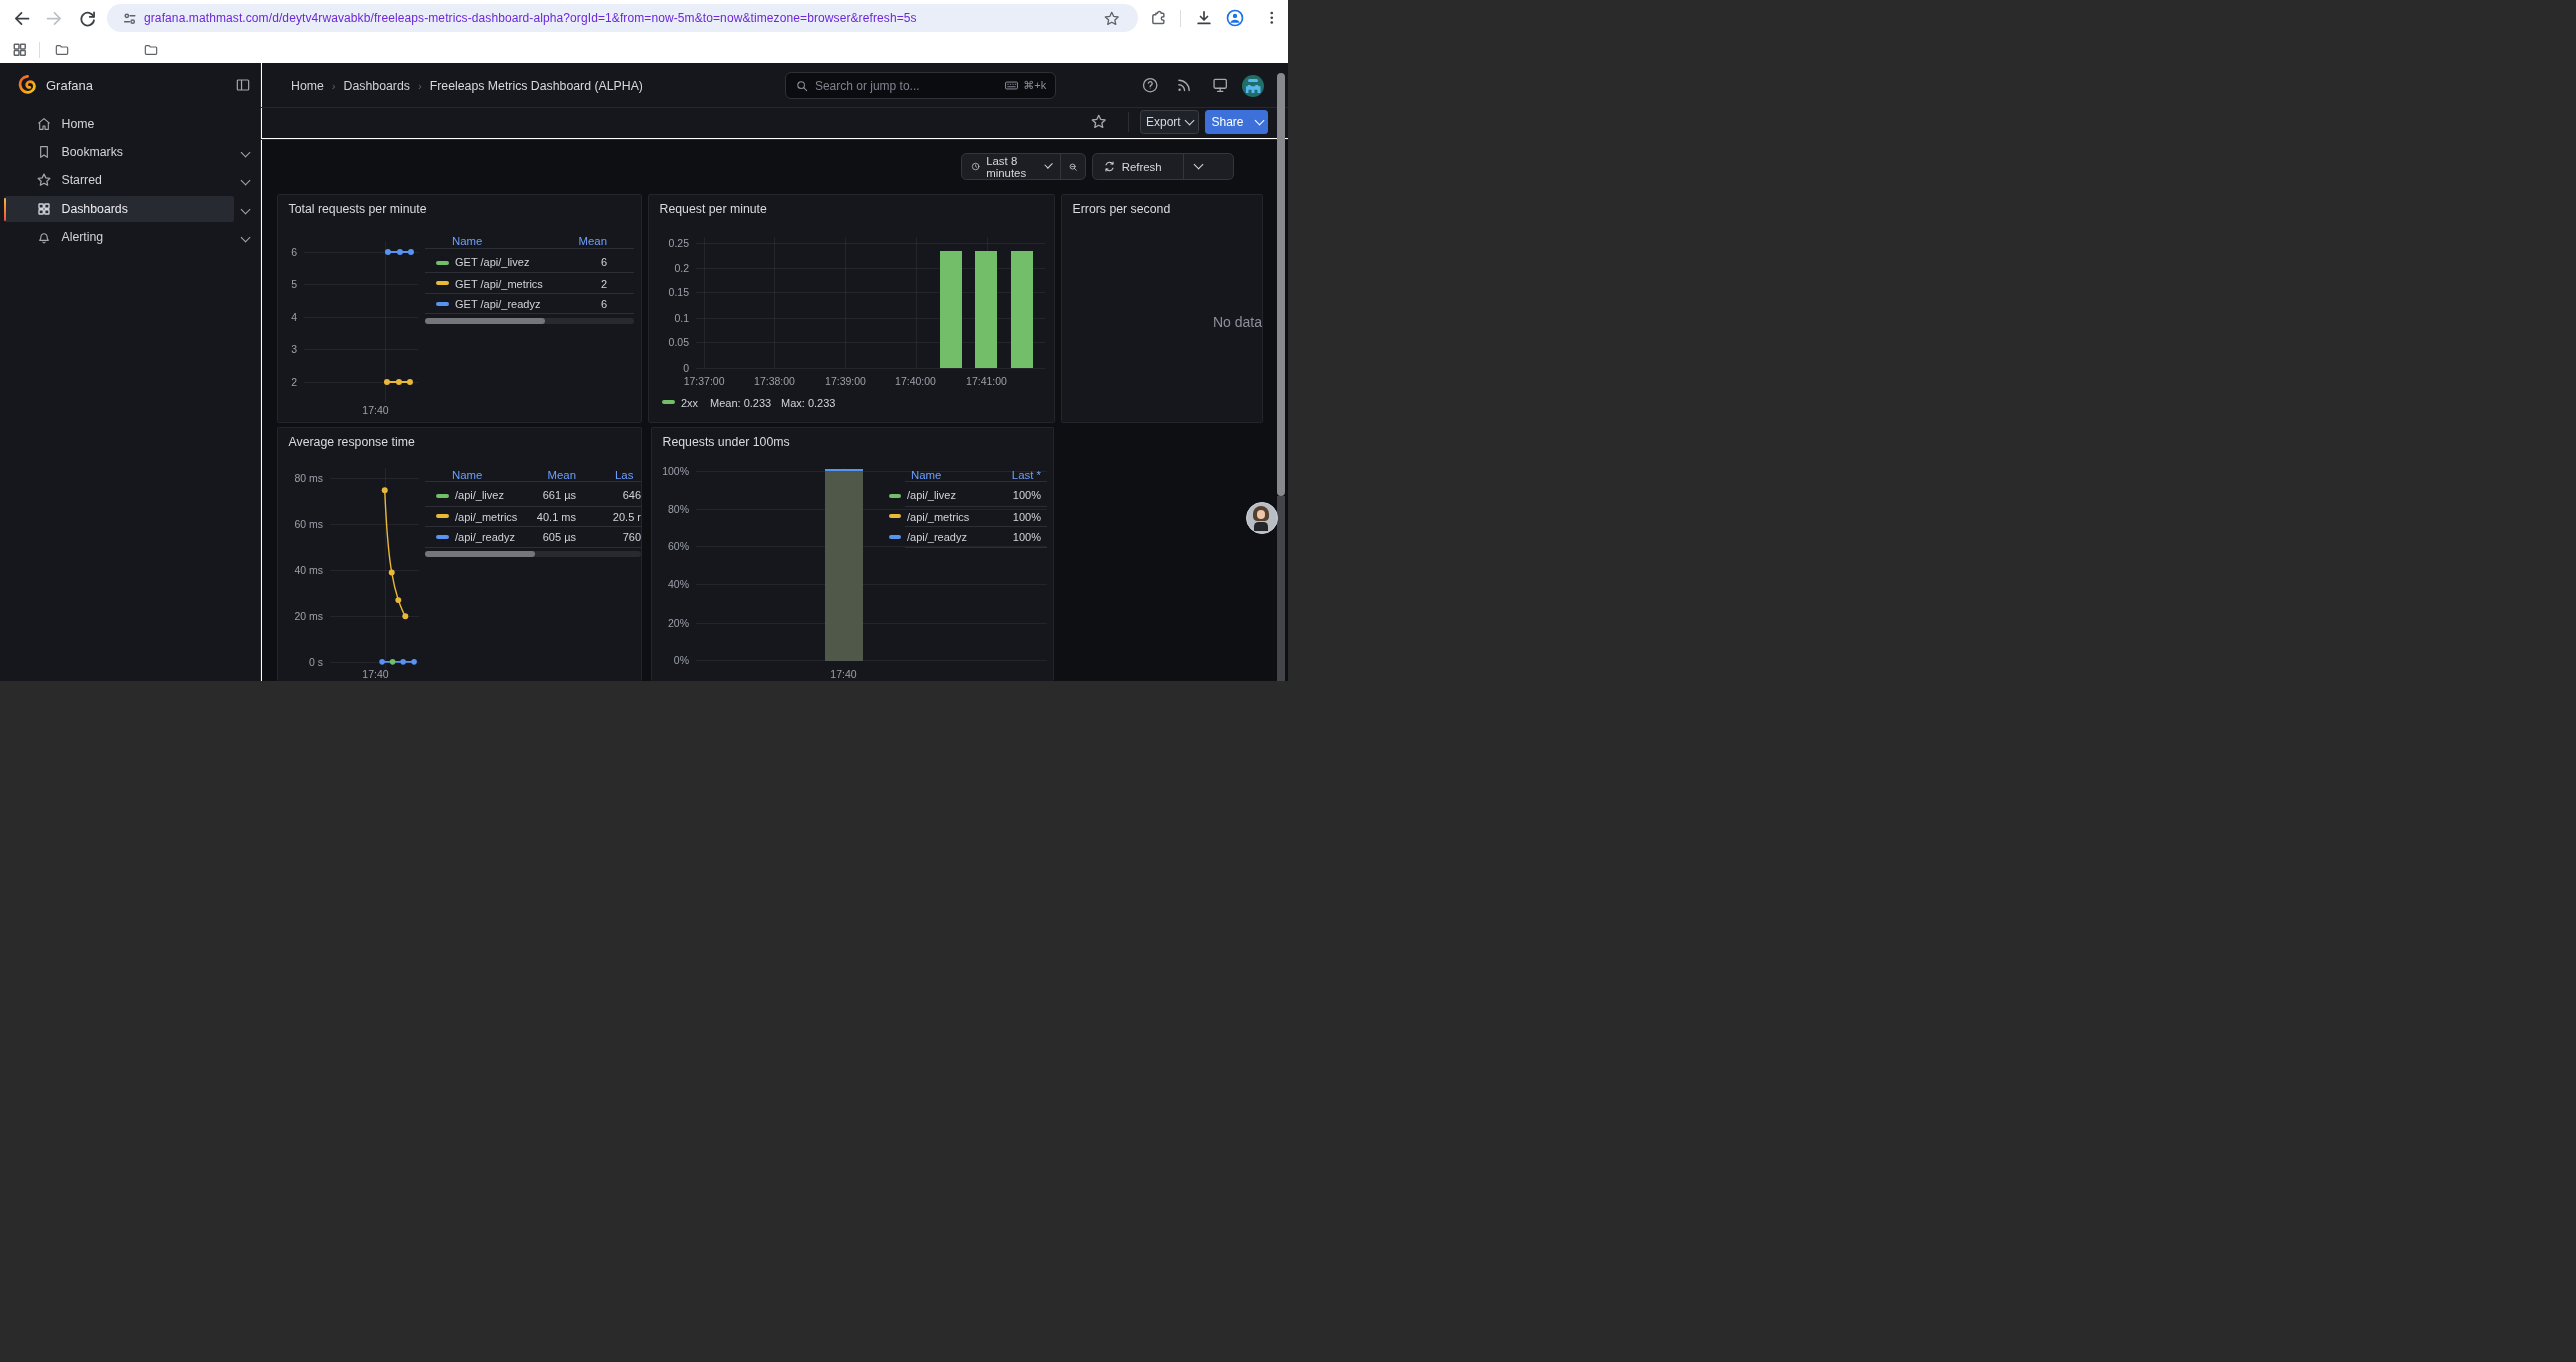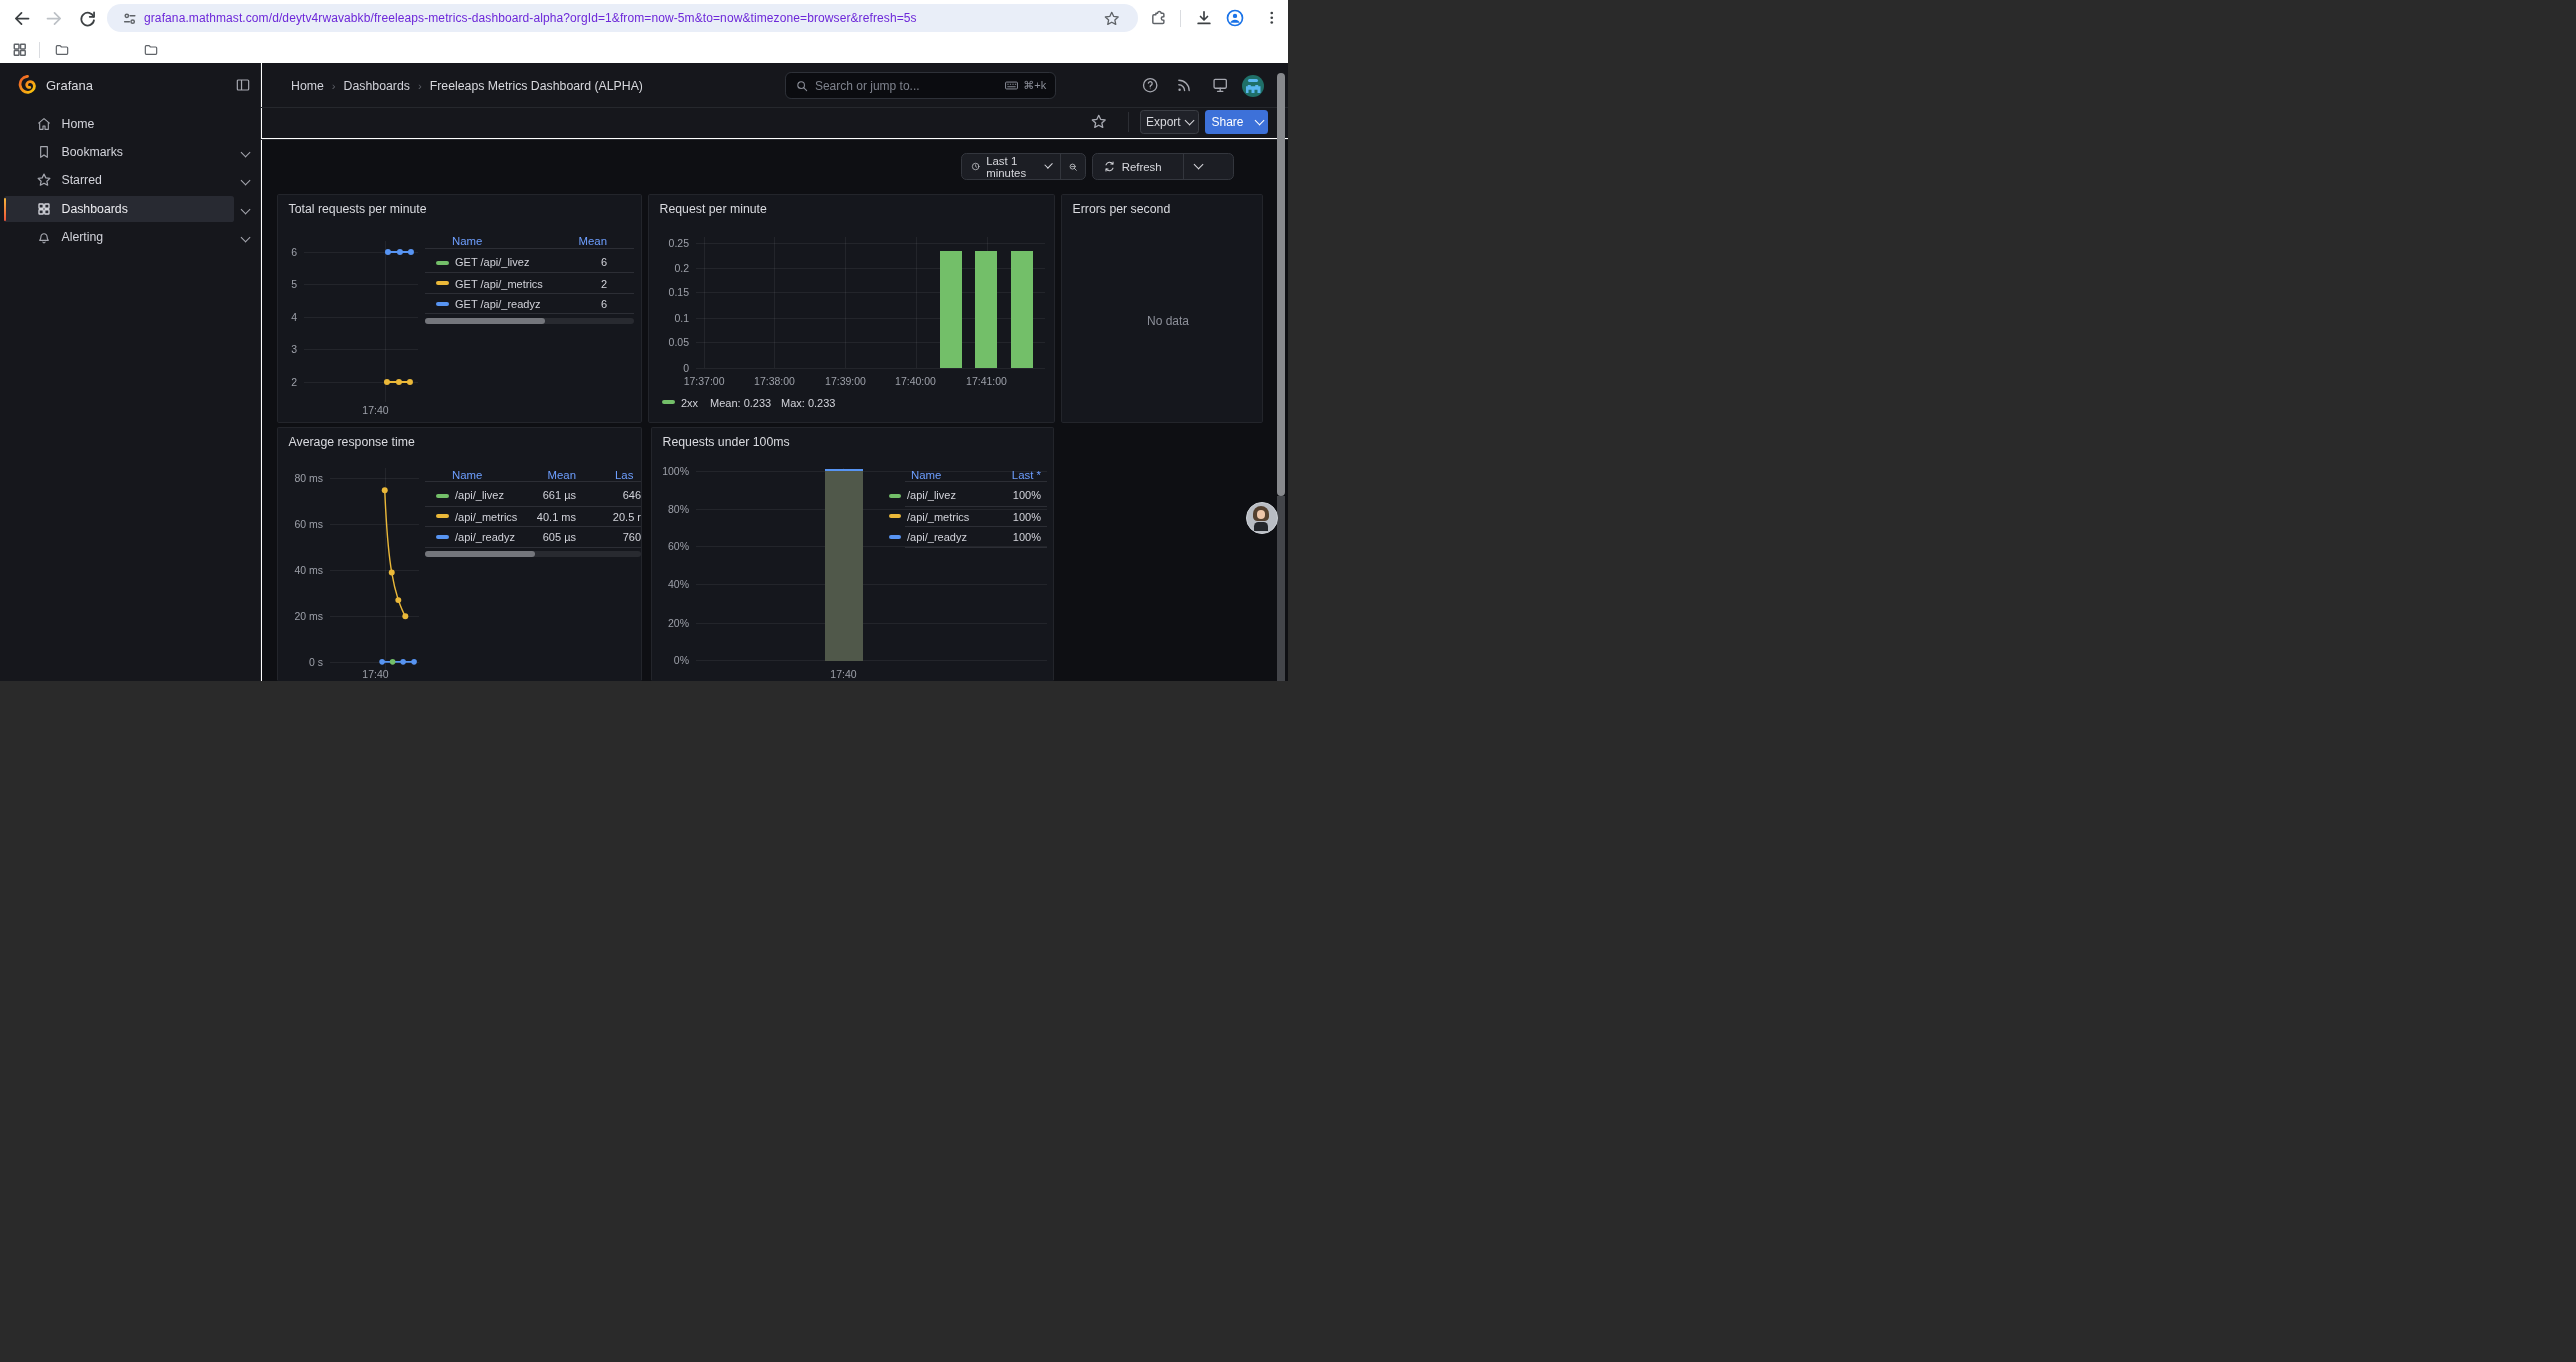--- a/index.html
+++ b/index.html
@@ -54,21 +54,21 @@
   .dot{position:absolute;width:6.1px;height:6.1px;border-radius:50%;transform:translate(-50%,-50%);}
   .sline{position:absolute;height:1.8px;}
   .legdiv{position:absolute;height:0.9px;background:rgba(204,204,220,0.13);}
   .leghead{position:absolute;font-size:11.4px;font-weight:500;color:#6e9fff;line-height:14px;}
   .legcell{position:absolute;font-size:11px;color:#d2d3da;line-height:14px;white-space:nowrap;}
   .legval{text-align:right;}
   .sw{position:absolute;width:13px;height:4.4px;border-radius:2.2px;}
   .c-green{background:#73bf69;} .c-yellow{background:#eab839;} .c-blue{background:#5794f2;}
   .hsb{position:absolute;height:6.1px;border-radius:3.1px;background:#282a30;}
   .hsb-thumb{position:absolute;height:6.1px;border-radius:3.1px;background:#74767c;}
-  .nodata{position:absolute;left:12px;right:0;text-align:center;font-size:12px;color:#8d909a;}
+  .nodata{position:absolute;left:12px;right:0;text-align:right;font-size:14px;color:#8d909a;}
   .bar{position:absolute;background:#73bf69;}
 </style>
 </head>
 <body>
 
 <svg width="0" height="0" style="position:absolute">
   <defs>
     <symbol id="sym-chev" viewBox="0 0 24 24">
         <path d="M6 9l6 6 6-6" fill="none" stroke="currentColor" stroke-width="2" stroke-linecap="round" stroke-linejoin="round"></path>
       </symbol>
@@ -292,21 +292,21 @@
     </div>
   </div>
 
   <div class="abs tgroup" style="left:961px;top:153px;width:125px">
     <svg style="margin:0 6.1px 0 8.8px" width="13" height="13" viewBox="0 0 24 24">
         <g fill="none" stroke="#d8d9de" stroke-width="1.8" stroke-linecap="round">
           <circle cx="12" cy="12" r="8.5"></circle>
           <path d="M12 7.5V12l2.8 2"></path>
         </g>
       </svg>
-    <span>Last 1 minutes</span>
+    <span>Last 8 minutes</span>
     <span class="chev" style="margin-left:7px;color:#d8d9de"></span>
     <div class="tgdiv" style="margin-left:8.8px"></div>
     <svg style="margin:0 7px" width="14" height="14" viewBox="0 0 24 24">
         <g fill="none" stroke="#d8d9de" stroke-width="1.8" stroke-linecap="round">
           <circle cx="11" cy="11" r="6"></circle>
           <path d="M15.5 15.5L20 20M8.5 11h5"></path>
         </g>
       </svg>
   </div>
   <div class="abs tgroup" style="left:1092px;top:153px;width:142px">

